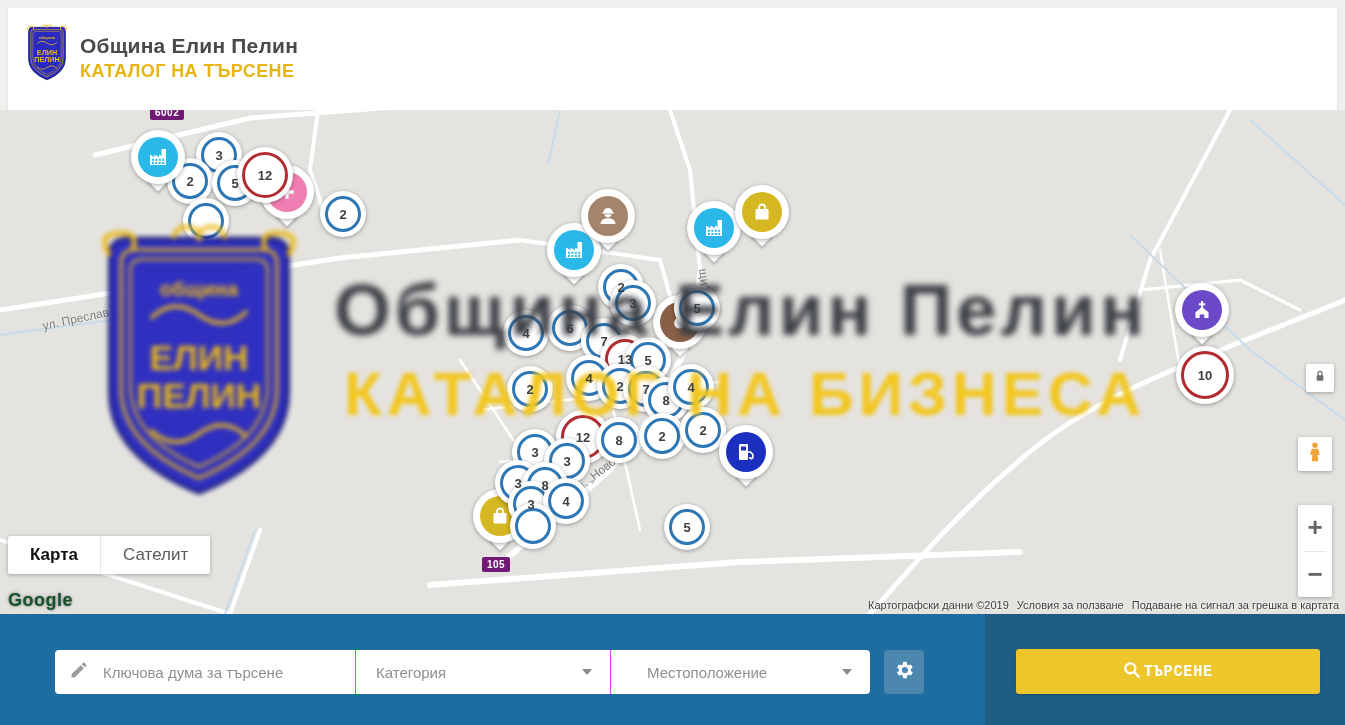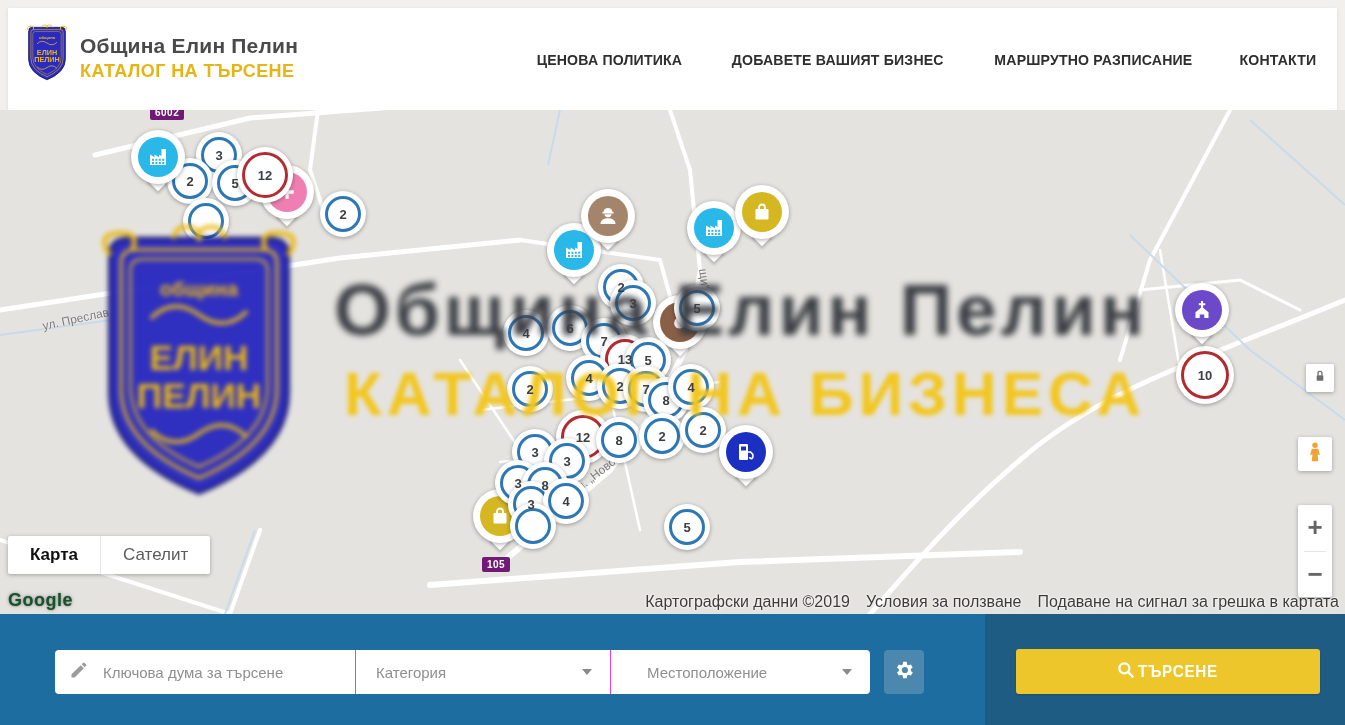--- a/index.html
+++ b/index.html
@@ -37,21 +37,21 @@
   .wm-line1{position:absolute;left:334px;top:158px;font-size:73px;font-weight:bold;color:#3b3e44;letter-spacing:4px;filter:blur(3.2px);white-space:nowrap;}
   .wm-line2{position:absolute;left:344px;top:248px;font-size:62px;font-weight:bold;color:#f2c61f;letter-spacing:5px;filter:blur(2.2px);white-space:nowrap;}
 
   
   .maptype{position:absolute;left:8px;top:426px;height:38px;display:flex;background:#fff;box-shadow:0 1px 4px rgba(0,0,0,.3);border-radius:2px;z-index:30;}
   .maptype .mt{padding:12px 22px;display:flex;align-items:center;font-size:17px;cursor:pointer;}
   .maptype .mt.active{font-weight:bold;color:#111;}
   .maptype .mt.inactive{color:#5b5b5b;border-left:1px solid #e6e6e6;}
   .glogo{position:absolute;left:8px;bottom:3px;z-index:30;color:#14532d;font-size:18px;font-weight:bold;letter-spacing:.5px;
          text-shadow:0 0 2px rgba(0,0,0,.35),0 0 4px rgba(0,0,0,.25);}
-  .attribution{position:absolute;right:6px;bottom:3px;z-index:30;display:flex;gap:16px;font-size:16px;color:#3b3b3b;text-shadow:0 0 2px #fff,0 0 3px #fff;}
+  .attribution{position:absolute;right:6px;bottom:3px;z-index:30;display:flex;gap:8px;font-size:11px;color:#3b3b3b;text-shadow:0 0 2px #fff,0 0 3px #fff;}
   .attribution span{white-space:nowrap;}
   .ctl{position:absolute;background:#fff;box-shadow:0 1px 4px rgba(0,0,0,.3);border-radius:2px;z-index:30;display:flex;align-items:center;justify-content:center;}
   .ctl-lock{left:1306px;top:254px;width:28px;height:28px;}
   .ctl-peg{left:1298px;top:327px;width:34px;height:34px;}
   .zoompanel{position:absolute;left:1298px;top:395px;width:34px;height:92px;background:#fff;box-shadow:0 1px 4px rgba(0,0,0,.3);border-radius:2px;z-index:30;display:flex;flex-direction:column;}
   .zoombtn{flex:1;display:flex;align-items:center;justify-content:center;font-size:26px;font-weight:bold;color:#666;cursor:pointer;}
   .zoomdiv{height:1px;background:#e6e6e6;margin:0 6px;}
 
   
   .bottombar{position:absolute;left:0;top:614px;width:1345px;height:111px;background:#1e6da1;}
@@ -60,21 +60,21 @@
   .sb-section{height:100%;display:flex;align-items:center;box-sizing:border-box;}
   .sb-keyword{width:300px;padding-left:14px;gap:12px;}
   .sb-keyword input{border:0;outline:none;font-size:15px;color:#444;width:240px;font-family:"Liberation Sans",sans-serif;}
   .sb-keyword input::placeholder{color:#8f8f8f;}
   .sb-select{position:relative;border-left:1px solid #d946ef;padding-left:20px;cursor:pointer;}
   .sb-cat{width:255px;}
   .sb-loc{width:260px;padding-left:36px;}
   .sb-select .ph{font-size:15px;color:#8f8f8f;}
   .caret{position:absolute;right:18px;top:50%;margin-top:-3px;width:0;height:0;border-left:5px solid transparent;border-right:5px solid transparent;border-top:6px solid #8a8a8a;}
   .gearbtn{position:absolute;left:884px;top:36px;width:40px;height:44px;background:#4c88ae;border-radius:4px;display:flex;align-items:center;justify-content:center;cursor:pointer;}
-  .searchbtn{position:absolute;left:1016px;top:35px;width:304px;height:45px;background:#edc62b;border:0;border-radius:3px;display:flex;align-items:center;justify-content:center;cursor:pointer;box-shadow:0 1px 2px rgba(0,0,0,.15);}
+  .searchbtn{position:absolute;left:1016px;top:35px;width:304px;height:45px;background:#edc62b;border:0;border-radius:3px;display:flex;align-items:center;justify-content:center;cursor:pointer;box-shadow:0 1px 2px rgba(0,0,0,.15);font-family:Liberation Mono, monospace;}
   .searchbtn .lbl{color:#fff;font-size:16px;font-weight:bold;letter-spacing:.8px;transform:scaleX(.95);}
 </style>
 </head>
 <body>
 
 <div class="page">
 
   <div class="header-wrap">
     <div class="header">
       <div class="logo">
@@ -93,26 +93,20 @@
     <g fill="#e8b713" font-family="Liberation Sans, sans-serif" font-weight="bold" text-anchor="middle">
       <text x="60" y="40" font-size="11">община</text>
       <text x="60" y="80" font-size="19">ЕЛИН</text>
       <text x="60" y="100" font-size="19">ПЕЛИН</text>
     </g>
   </svg></span>
       </div>
       <div class="brand">
         <div class="t1">Община Елин Пелин</div>
         <div class="t2">КАТАЛОГ НА ТЪРСЕНЕ</div>
-      </div>
-      <div class="nav">
-        <a href="#">ЦЕНОВА ПОЛИТИКА</a>
-        <a href="#">ДОБАВЕТЕ ВАШИЯТ БИЗНЕС</a>
-        <a href="#">МАРШРУТНО РАЗПИСАНИЕ</a>
-        <a href="#">КОНТАКТИ</a>
       </div>
     </div>
   </div>
 
   <div class="map">
     <svg class="roads" width="1345" height="504">
       <g stroke="#ffffff" fill="none" stroke-linecap="round">
         <path d="M0,200 L340,148 L520,130" stroke-width="5"></path>
         <path d="M95,45 L250,8 L420,-5" stroke-width="5"></path>
         <path d="M318,0 L310,60 L330,120" stroke-width="4"></path>

